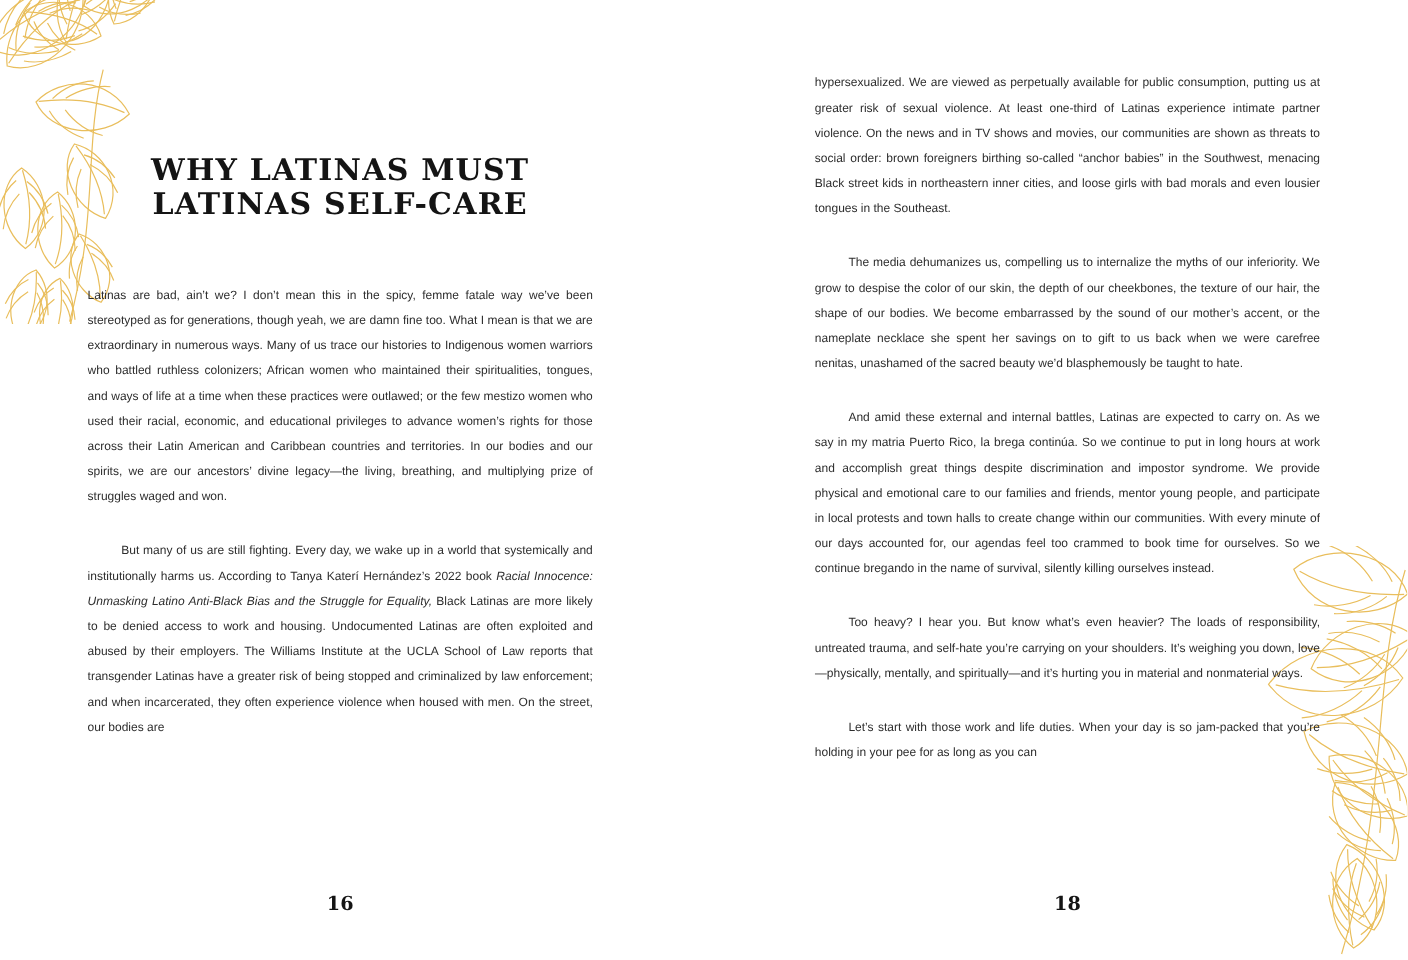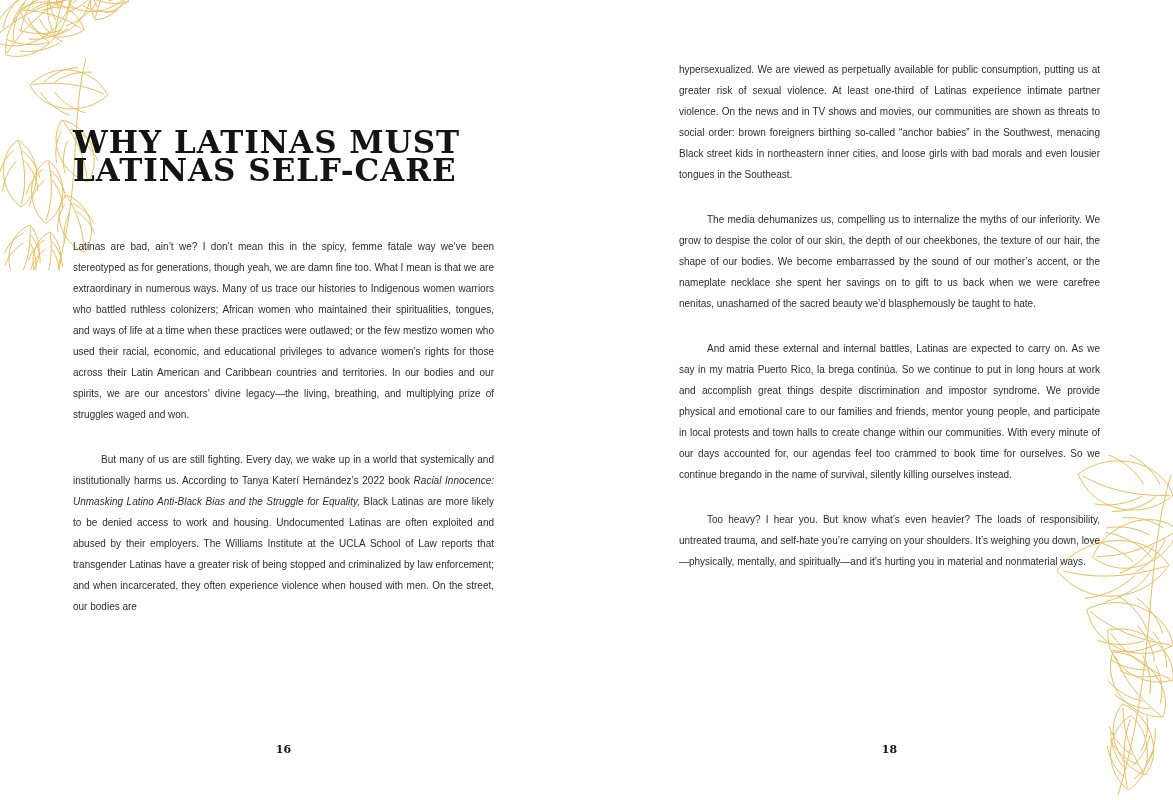--- a/index.html
+++ b/index.html
@@ -18,23 +18,24 @@
   .leaf-stroke { fill: none; stroke: var(--leaf-color, #e9be5c); stroke-width: 1; vector-effect: non-scaling-stroke; }
   .ornament-top-left { top: 0; left: 0; }
   .ornament-bottom-right { right: 0; top: 455px; }
   
   .page-col { position: absolute; width: 421px; }
   .left-col  { left: 73px;  top: 0; height: 800px; }
   .right-col { left: 679px; top: 0; height: 800px; }
   .chapter-title {
     position: absolute;
     top: 128px; left: 0; width: 100%;
+    text-align: center;
     font-family: "DejaVu Serif", serif;
     font-weight: bold;
-    font-size: 31px;
+    font-size: 25px;
     line-height: 28px;
     letter-spacing: 1px;
     color: #141414;
   }
   .body-text {
     position: absolute;
     left: 0; width: 421px;
     text-align: justify;
     font-size: 10px;
     line-height: 21px;
@@ -44,21 +45,21 @@
   .right-body { top: 59px;  height: 660px; }
   .body-text p { margin: 0; }
   .body-text p.indent { text-indent: 28px; margin-top: 24px; }
   .body-text em { font-style: italic; }
   .page-number {
     position: absolute;
     top: 743px; left: 0; width: 100%;
     text-align: center;
     font-family: "DejaVu Serif", serif;
     font-weight: bold;
-    font-size: 11px;
+    font-size: 16px;
     color: #141414;
   }
 </style>
 </head>
 <body>
 
 <div class="spread">
 
   <div class="ornament ornament-top-left">
     <svg width="160" height="270" viewBox="0 0 160 270" aria-hidden="true">
@@ -118,17 +119,18 @@
       </div>
     <div class="page-number">16</div>
   </div>
 
   <div class="page-col right-col">
     <div class="body-text right-body">
         <p><span>hypersexualized. We are viewed as perpetually available for public consumption, putting us at greater risk of sexual violence. At least one-third of Latinas experience intimate partner violence. On the news and in TV shows and movies, our communities are shown as threats to social order: brown foreigners birthing so-called “anchor babies” in the Southwest, menacing Black street kids in northeastern inner cities, and loose girls with bad morals and even lousier tongues in the Southeast.</span></p>
         <p class="indent"><span>The media dehumanizes us, compelling us to internalize the myths of our inferiority. We grow to despise the color of our skin, the depth of our cheekbones, the texture of our hair, the shape of our bodies. We become embarrassed by the sound of our mother’s accent, or the nameplate necklace she spent her savings on to gift to us back when we were carefree nenitas, unashamed of the sacred beauty we’d blasphemously be taught to hate.</span></p>
         <p class="indent"><span>And amid these external and internal battles, Latinas are expected to carry on. As we say in my matria Puerto Rico, la brega continúa. So we continue to put in long hours at work and accomplish great things despite discrimination and impostor syndrome. We provide physical and emotional care to our families and friends, mentor young people, and participate in local protests and town halls to create change within our communities. With every minute of our days accounted for, our agendas feel too crammed to book time for ourselves. So we continue bregando in the name of survival, silently killing ourselves instead.</span></p>
         <p class="indent"><span>Too heavy? I hear you. But know what’s even heavier? The loads of responsibility, untreated trauma, and self-hate you’re carrying on your shoulders. It’s weighing you down, love—physically, mentally, and spiritually—and it’s hurting you in material and nonmaterial ways.</span></p>
+        <p class="indent"><span>Let’s start with those work and life duties. When your day is so jam-packed that you’re holding in your pee for as long as you can</span></p>
       </div>
     <div class="page-number">18</div>
   </div>
 
 </div>
 
 </body></html>

